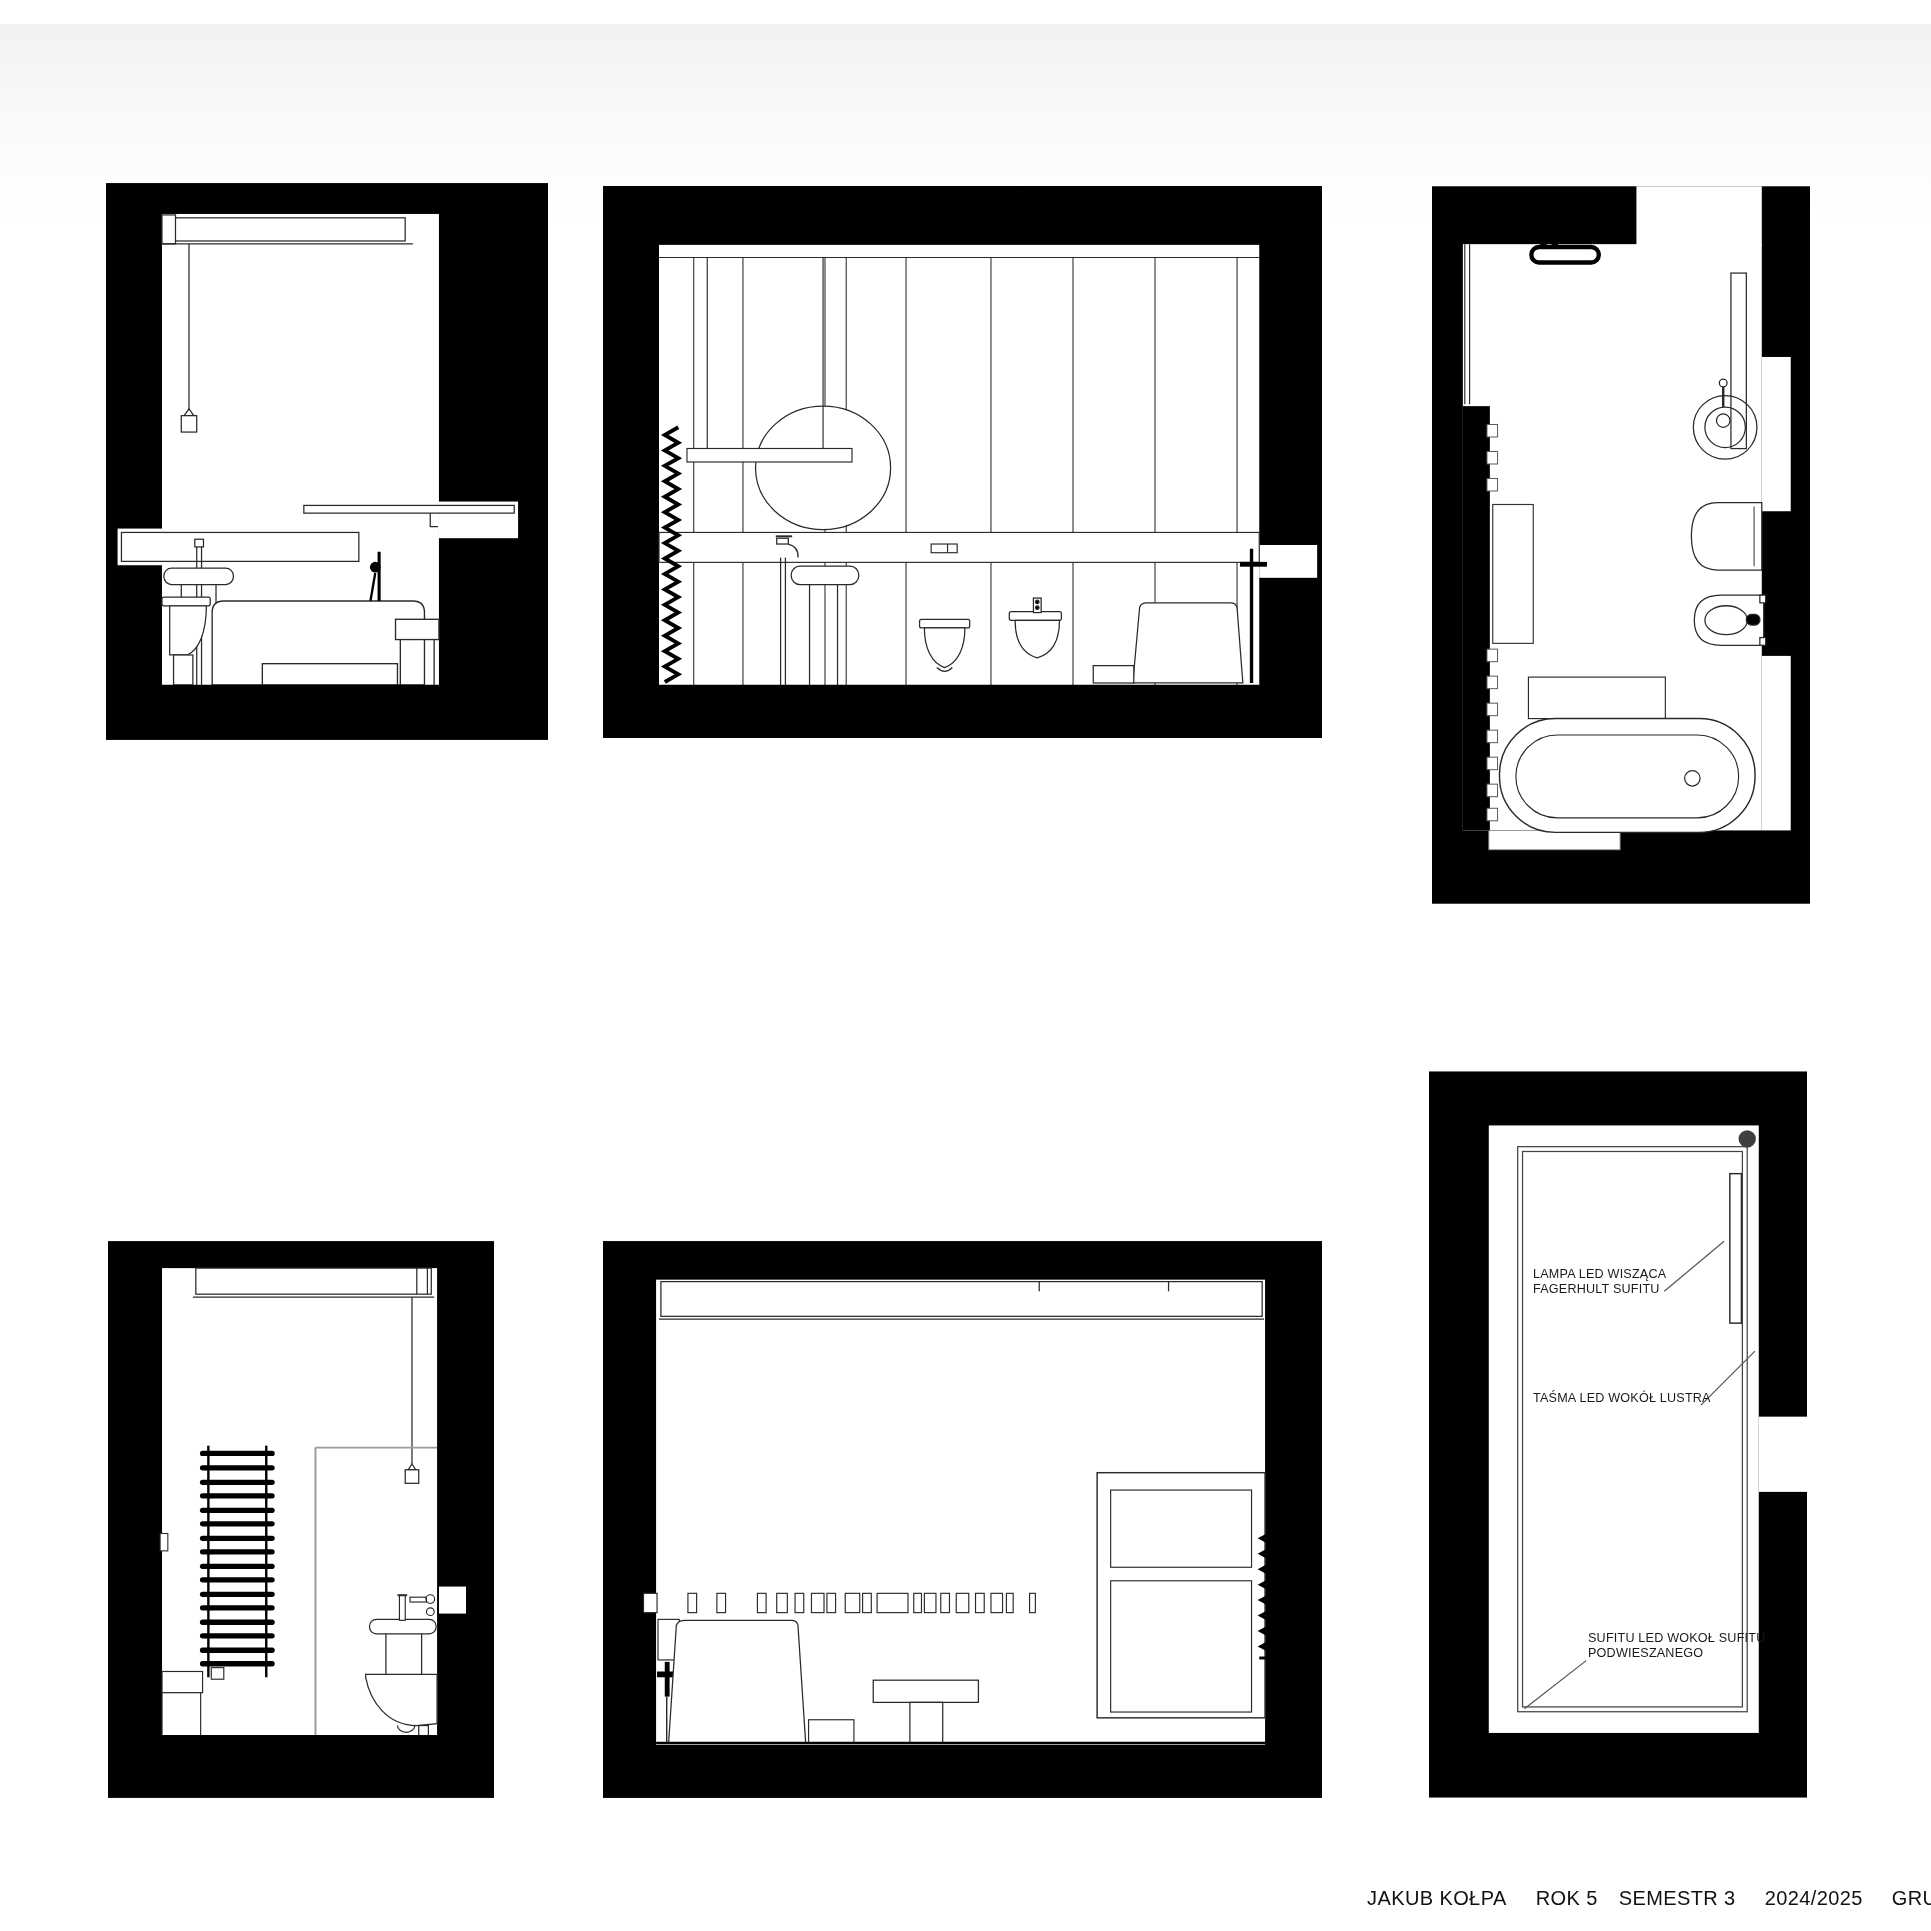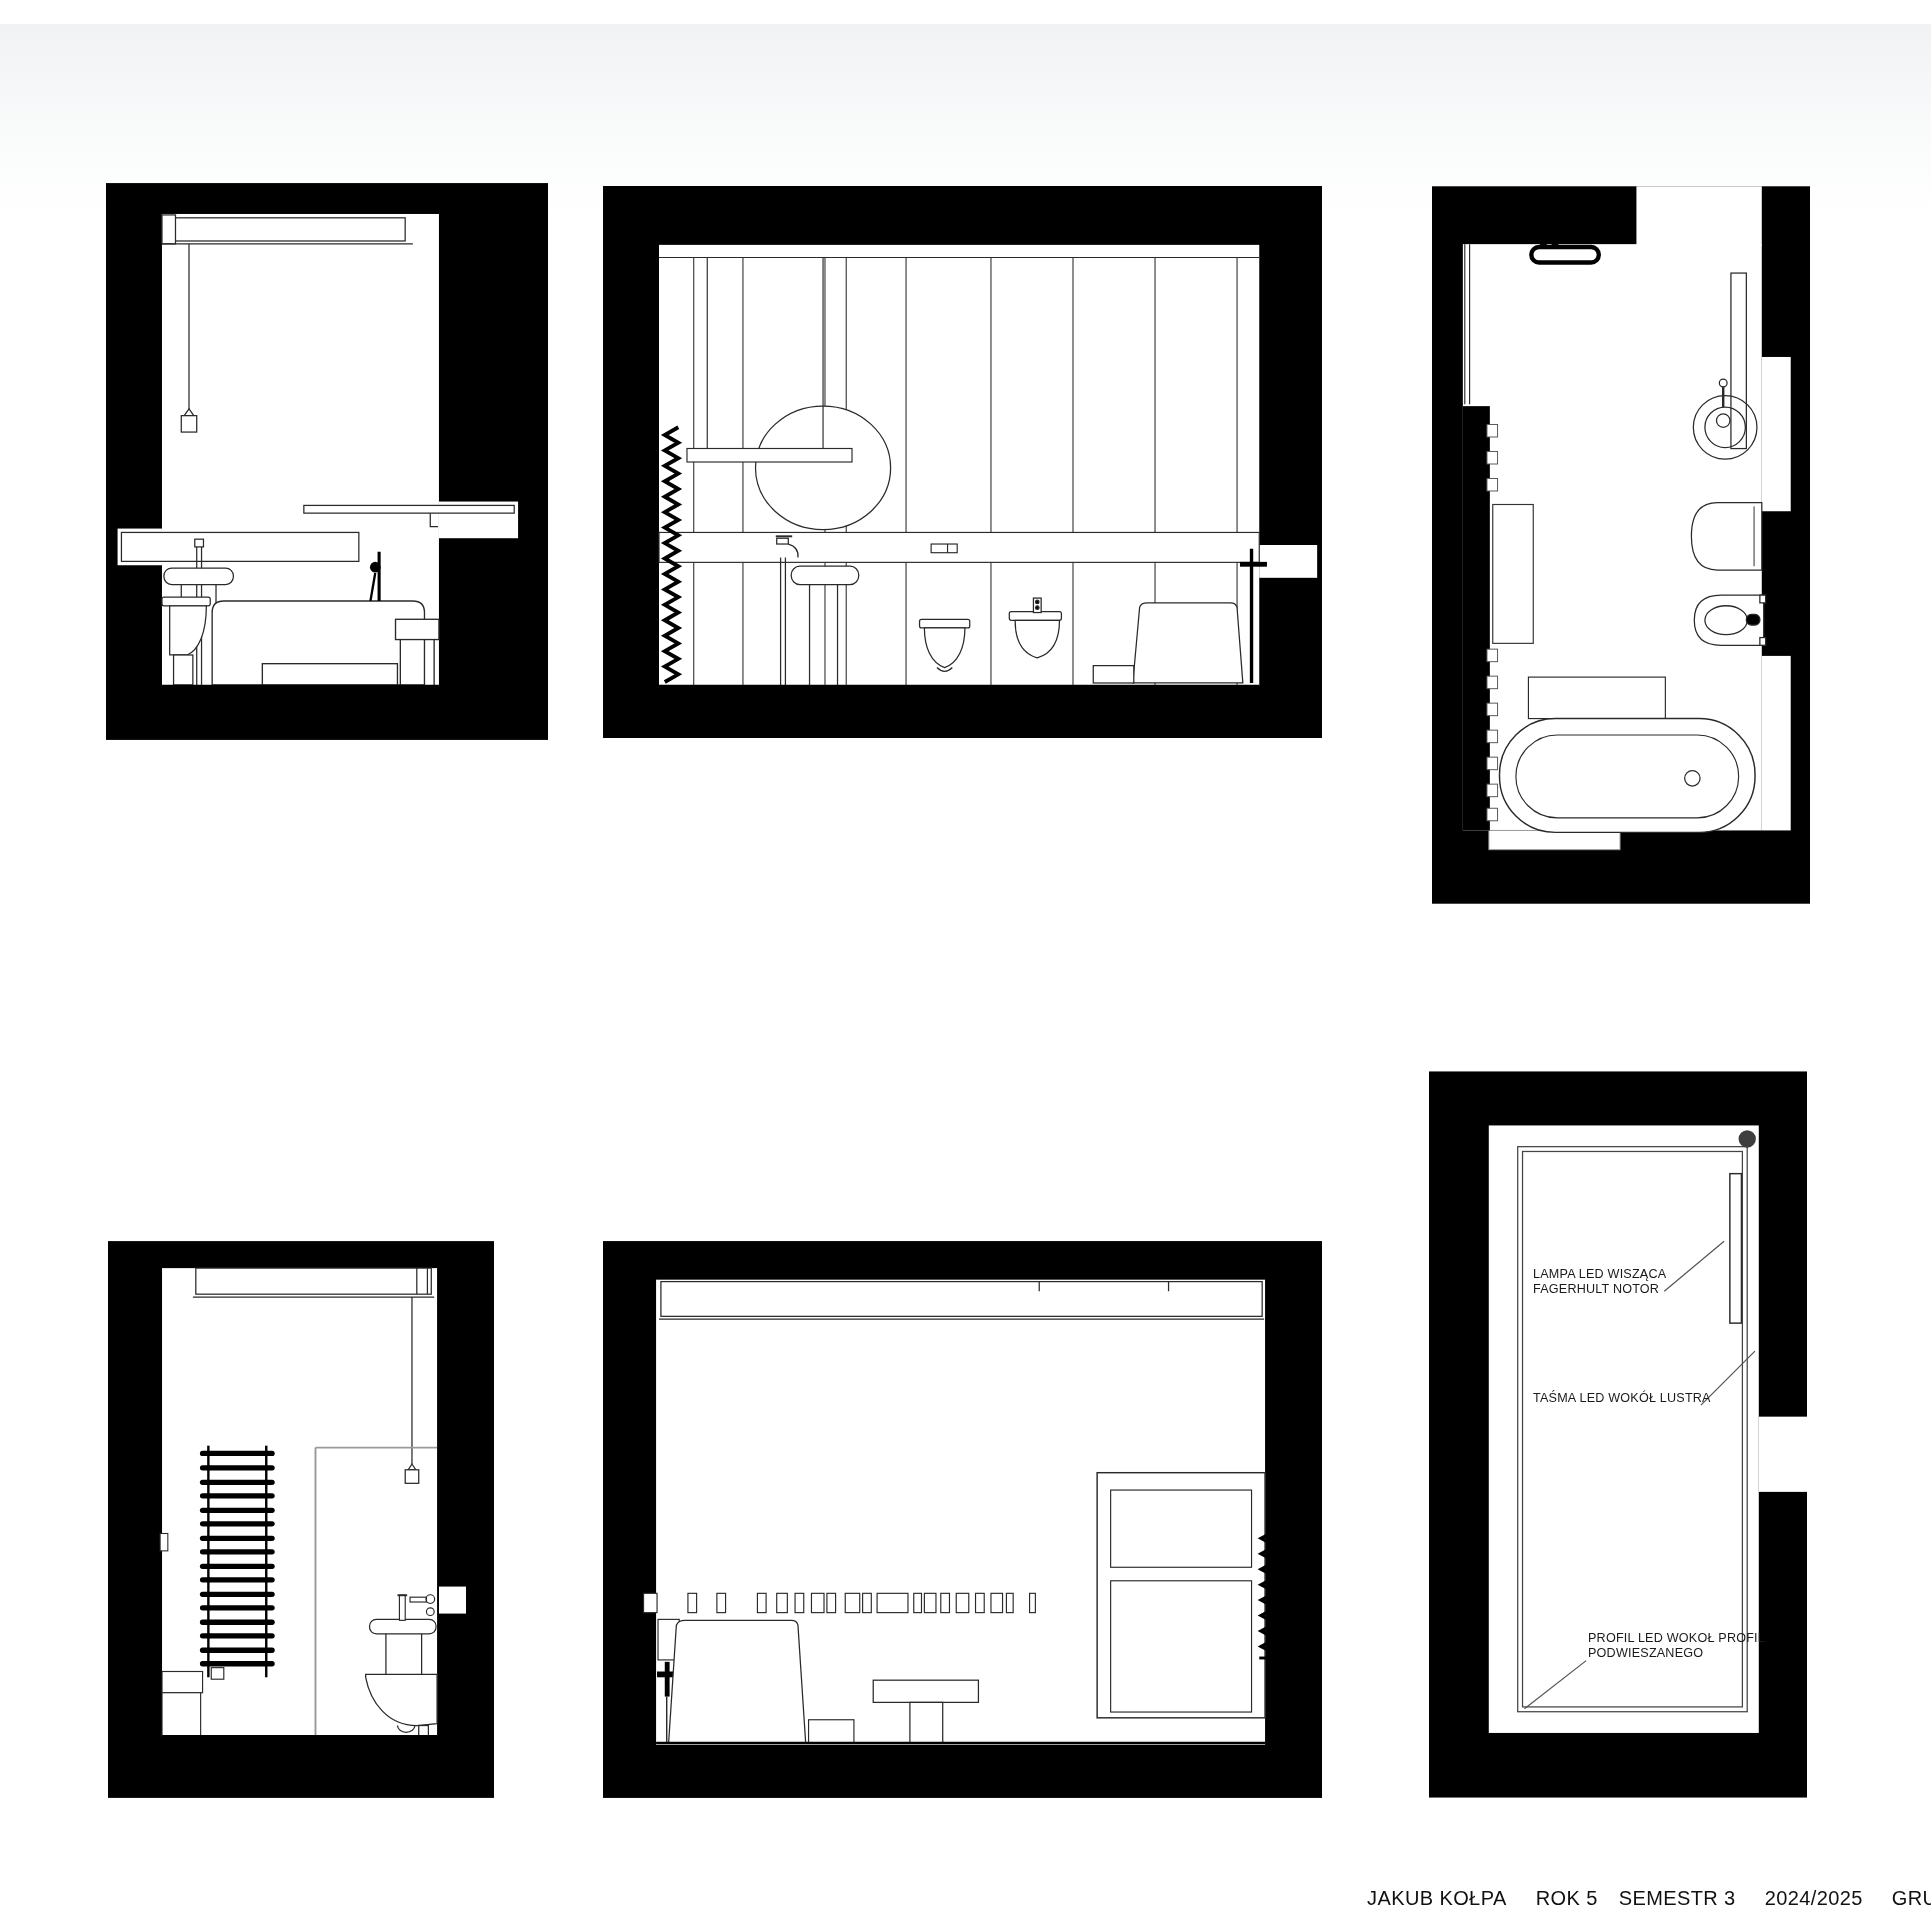--- a/index.html
+++ b/index.html
@@ -348,27 +348,27 @@
       <rect x="312" y="106" width="12" height="155" fill="#fff" stroke="#2a2a2a" stroke-width="1.5"></rect>
       <circle cx="330" cy="70" r="9" fill="#3f3f3f"></circle>
       <g stroke="#555" stroke-width="1.3">
         <line x1="244" y1="228" x2="306" y2="176"></line>
         <line x1="282" y1="346" x2="338" y2="290"></line>
         <line x1="163" y1="611" x2="99" y2="661"></line>
       </g>
     </svg>
     <div class="ann" style="left:104px;top:196px;">
       <div>LAMPA LED WISZĄCA</div>
-      <div>FAGERHULT NOTOR</div>
+      <div>FAGERHULT SUFITU</div>
     </div>
     <div class="ann" style="left:104px;top:320px;text-align:center;">
       <div>TAŚMA LED WOKÓŁ LUSTRA</div>
     </div>
     <div class="ann" style="left:159px;top:560px;">
-      <div>PROFIL LED WOKOŁ PROFIL</div>
+      <div>SUFITU LED WOKOŁ SUFITU</div>
       <div>PODWIESZANEGO</div>
     </div>
   </div>
 
   <div class="footer">
     <span class="gap-lg">JAKUB KOŁPA</span>
     <span class="gap-md">ROK 5</span>
     <span class="gap-lg">SEMESTR 3</span>
     <span class="gap-lg">2024/2025</span>
     <span>GRUPA AM</span>

